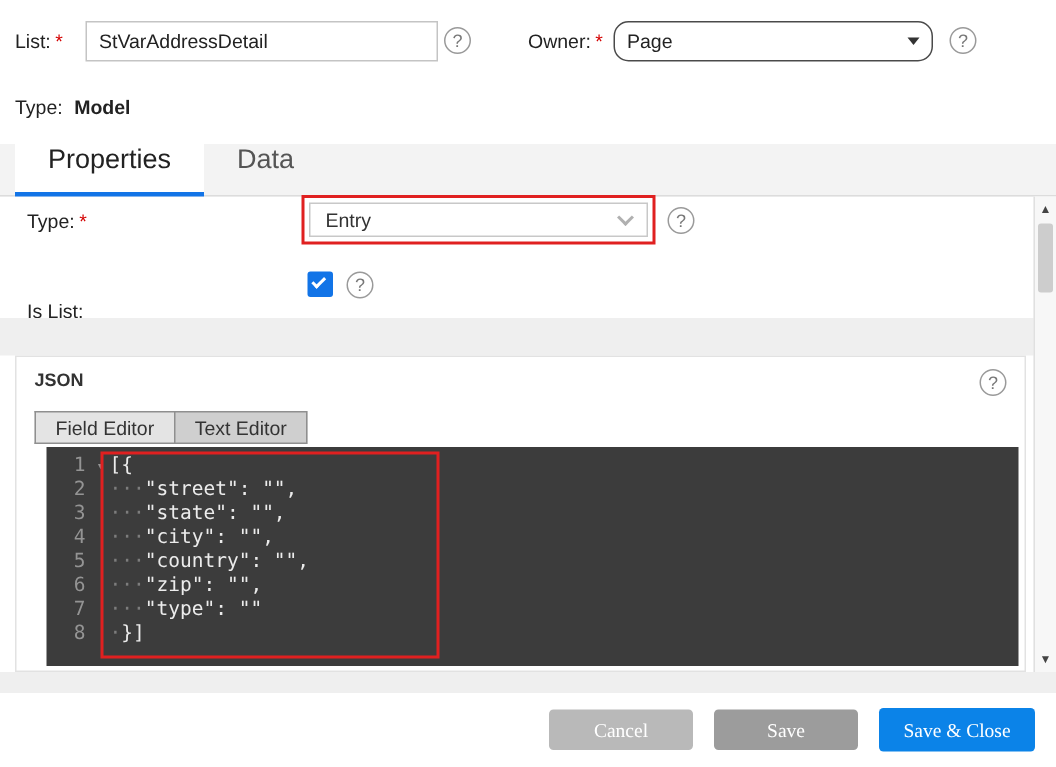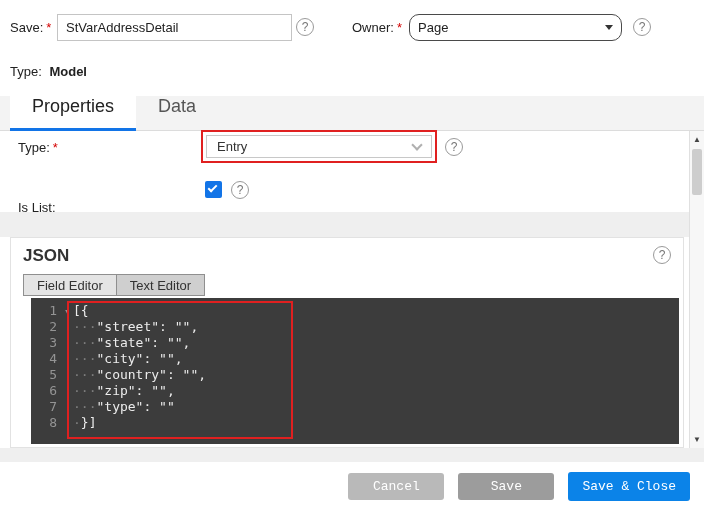--- a/index.html
+++ b/index.html
@@ -37,21 +37,21 @@
 
   .checkbox { position: absolute; width: 17px; height: 17px; background: #1274e7; border-radius: 2px; cursor: pointer; }
   .checkbox .tick { position: absolute; left: 5px; top: 2px; width: 5px; height: 9px;
     border-right: 2px solid #fff; border-bottom: 2px solid #fff; transform: rotate(45deg); }
 
   .gray-band { position: absolute; left: 0; right: 0; background: #efefef; }
 
   
   .json-panel { position: absolute; left: 10px; top: 237px; width: 674px; height: 211px;
     background: #fff; border: 1px solid #e2e2e2; }
-  .json-title { position: absolute; left: 12px; top: 8px; font-size: 17px; font-weight: 600; color: #333; }
+  .json-title { position: absolute; left: 12px; top: 8px; font-size: 12px; font-weight: 600; color: #333; }
   .editor-toggle { position: absolute; left: 12px; top: 36px; display: flex; }
   .toggle-btn { height: 22px; padding: 0 13px; font-size: 13px; color: #333; border: 1px solid #8f8f8f;
     display: flex; align-items: center; cursor: pointer; }
   .toggle-btn.first { background: #e4e4e4; border-right: none; }
   .toggle-btn.second { background: #cfcfcf; }
 
   .code-editor { position: absolute; left: 20px; top: 60px; width: 648px; height: 146px;
     background: #3c3c3c; font-family: "DejaVu Sans Mono", monospace; font-size: 13px; padding-top: 5px; cursor: text; }
   .ln { display: flex; height: 16px; line-height: 16px; }
   .ln-num { width: 30px; text-align: right; color: #949494; padding-right: 4px; flex: none; }
@@ -67,32 +67,32 @@
   .scroll-arrow { position: absolute; left: 0; width: 14px; text-align: center; font-size: 8px; color: #444; cursor: pointer; }
   .scroll-up { top: 4px; }
   .scroll-down { bottom: 4px; }
   .scroll-thumb { position: absolute; left: 2px; top: 18px; width: 10px; height: 46px; background: #cdcdcd; border-radius: 2px; cursor: grab; }
 
   
   .footer-gap { position: absolute; left: 0; right: 0; top: 448px; height: 14px; background: #efefef; }
   .footer { position: absolute; left: 0; right: 0; top: 462px; height: 49px; background: #fff;
     display: flex; align-items: center; justify-content: flex-end; gap: 14px; padding-right: 14px; }
   .btn { height: 27px; min-width: 96px; border: none; border-radius: 3px; color: #fff; font-size: 13px;
-    font-family: Liberation Mono, monospace; cursor: pointer; padding: 0 14px; }
+    font-family: Liberation Serif, serif; cursor: pointer; padding: 0 14px; }
   .btn-cancel { background: #b9b9b9; }
   .btn-save { background: #9c9c9c; }
   .btn-save-close { background: #0b83e8; height: 29px; min-width: 104px; }
 </style>
 </head>
 <body>
 
 <div class="app">
 
   <div class="lbl" style="left:10px; top:20px;">
-    <span>Save:</span><span class="req">*</span>
+    <span>List:</span><span class="req">*</span>
   </div>
   <div class="text-input" style="left:57px; top:14px; width:235px;">
     <span>StVarAddressDetail</span>
   </div>
   <div class="help" style="left:296px; top:18px;">
     <span>?</span>
   </div>
 
   <div class="lbl" style="left:352px; top:20px;">
     <span>Owner:</span><span class="req">*</span>

